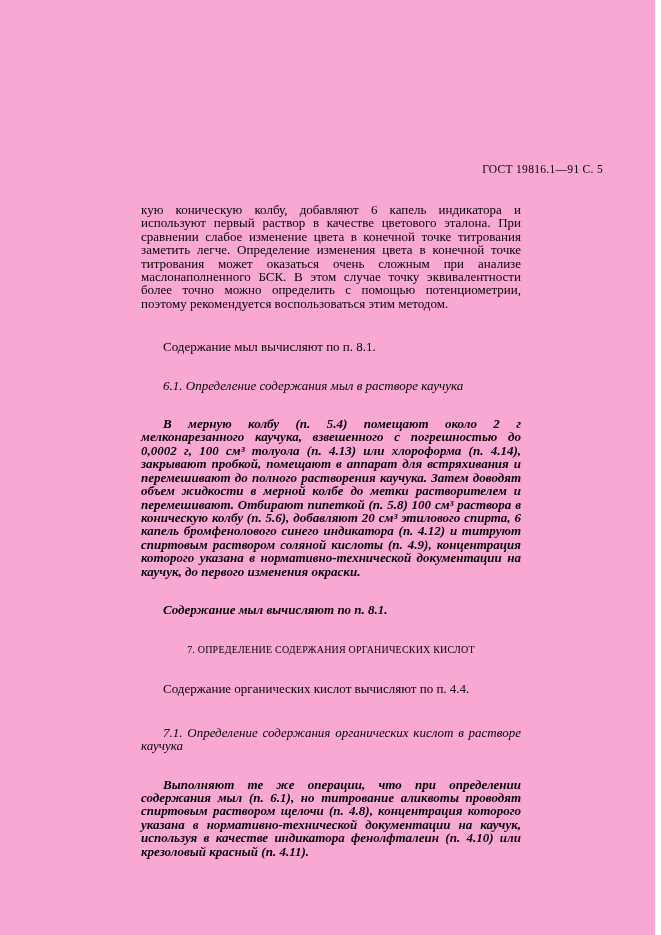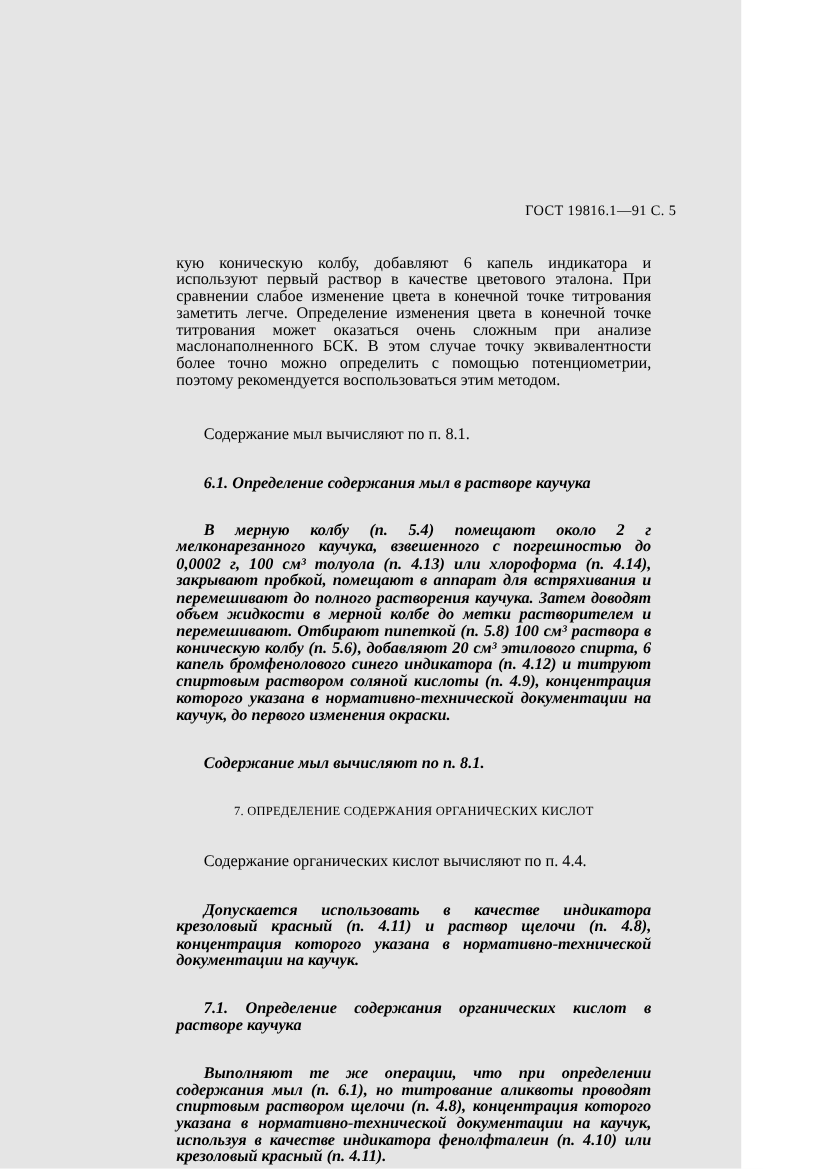--- a/index.html
+++ b/index.html
@@ -12,23 +12,23 @@
     height: 935px;
     font-family: "Liberation Serif", serif;
     color: #000000;
     position: relative;
     overflow: hidden;
   }
   .page {
     position: absolute;
     left: 0;
     top: 0;
-    width: 593px;
+    width: 655px;
     height: 935px;
-    background: #e5e5e5;
+    background: #f9a8d4;
   }
   .header {
     position: absolute;
     right: 52px;
     top: 163px;
     font-family: "Liberation Serif", serif;
     font-size: 11.5px;
     letter-spacing: 0.3px;
     white-space: nowrap;
   }
@@ -60,21 +60,20 @@
     text-align: center;
     letter-spacing: 0.2px;
     line-height: 13px;
   }
   .gap-sm { height: 5px; }
   .gap-md { height: 11px; }
   .gap-lg { height: 17px; }
   .sub-head {
     font-style: italic;
     text-indent: 22px;
-    font-weight: bold;
   }
 </style>
 </head>
 <body>
 
 <div class="page">
 
   <div class="header">ГОСТ 19816.1—91 С. 5</div>
 
   <div class="content">
@@ -97,21 +96,20 @@
 
     <div class="gap-lg"></div>
     <p class="section-title">7. ОПРЕДЕЛЕНИЕ СОДЕРЖАНИЯ ОРГАНИЧЕСКИХ КИСЛОТ</p>
     <div class="gap-md"></div>
 
     <div class="gap-sm"></div>
 
     <p class="indent">Содержание органических кислот вычисляют по п. 4.4.</p>
     <div class="gap-sm"></div>
 
-    <p class="indent ital">Допускается использовать  в качестве индикатора крезоловый красный (п. 4.11) и раствор щелочи (п. 4.8), концентрация которого указана в нормативно-технической документации на каучук.</p>
     <div class="gap-sm"></div>
 
     <p class="sub-head">7.1. Определение содержания органических кислот в растворе каучука</p>
     <div class="gap-sm"></div>
 
     <p class="indent ital">Выполняют те же операции, что при определении содержания мыл (п. 6.1), но титрование аликвоты проводят спиртовым раствором щелочи (п. 4.8), концентрация которого указана в нормативно-технической документации на каучук, используя в качестве индикатора фенолфталеин (п. 4.10) или крезоловый красный (п. 4.11).</p>
 
   </div>
 </div>
 

